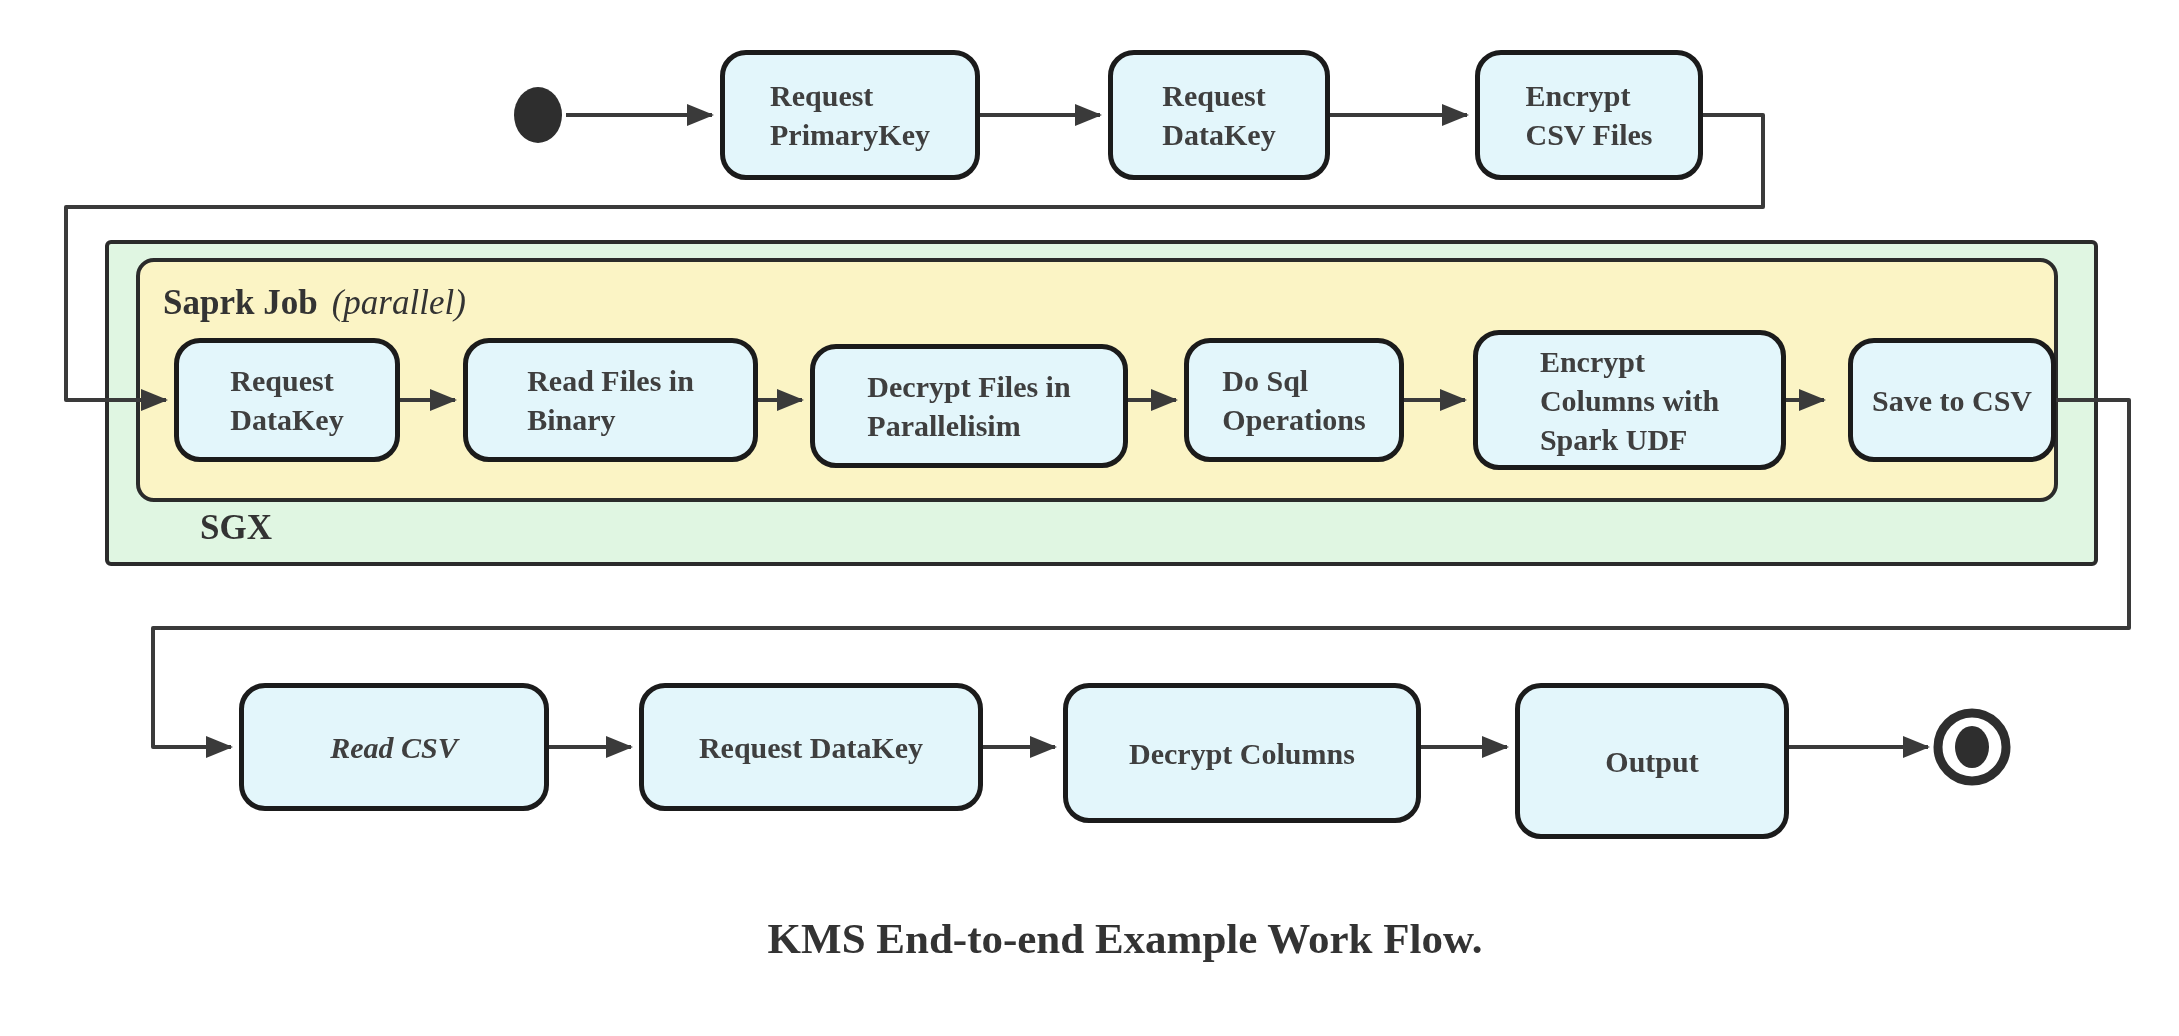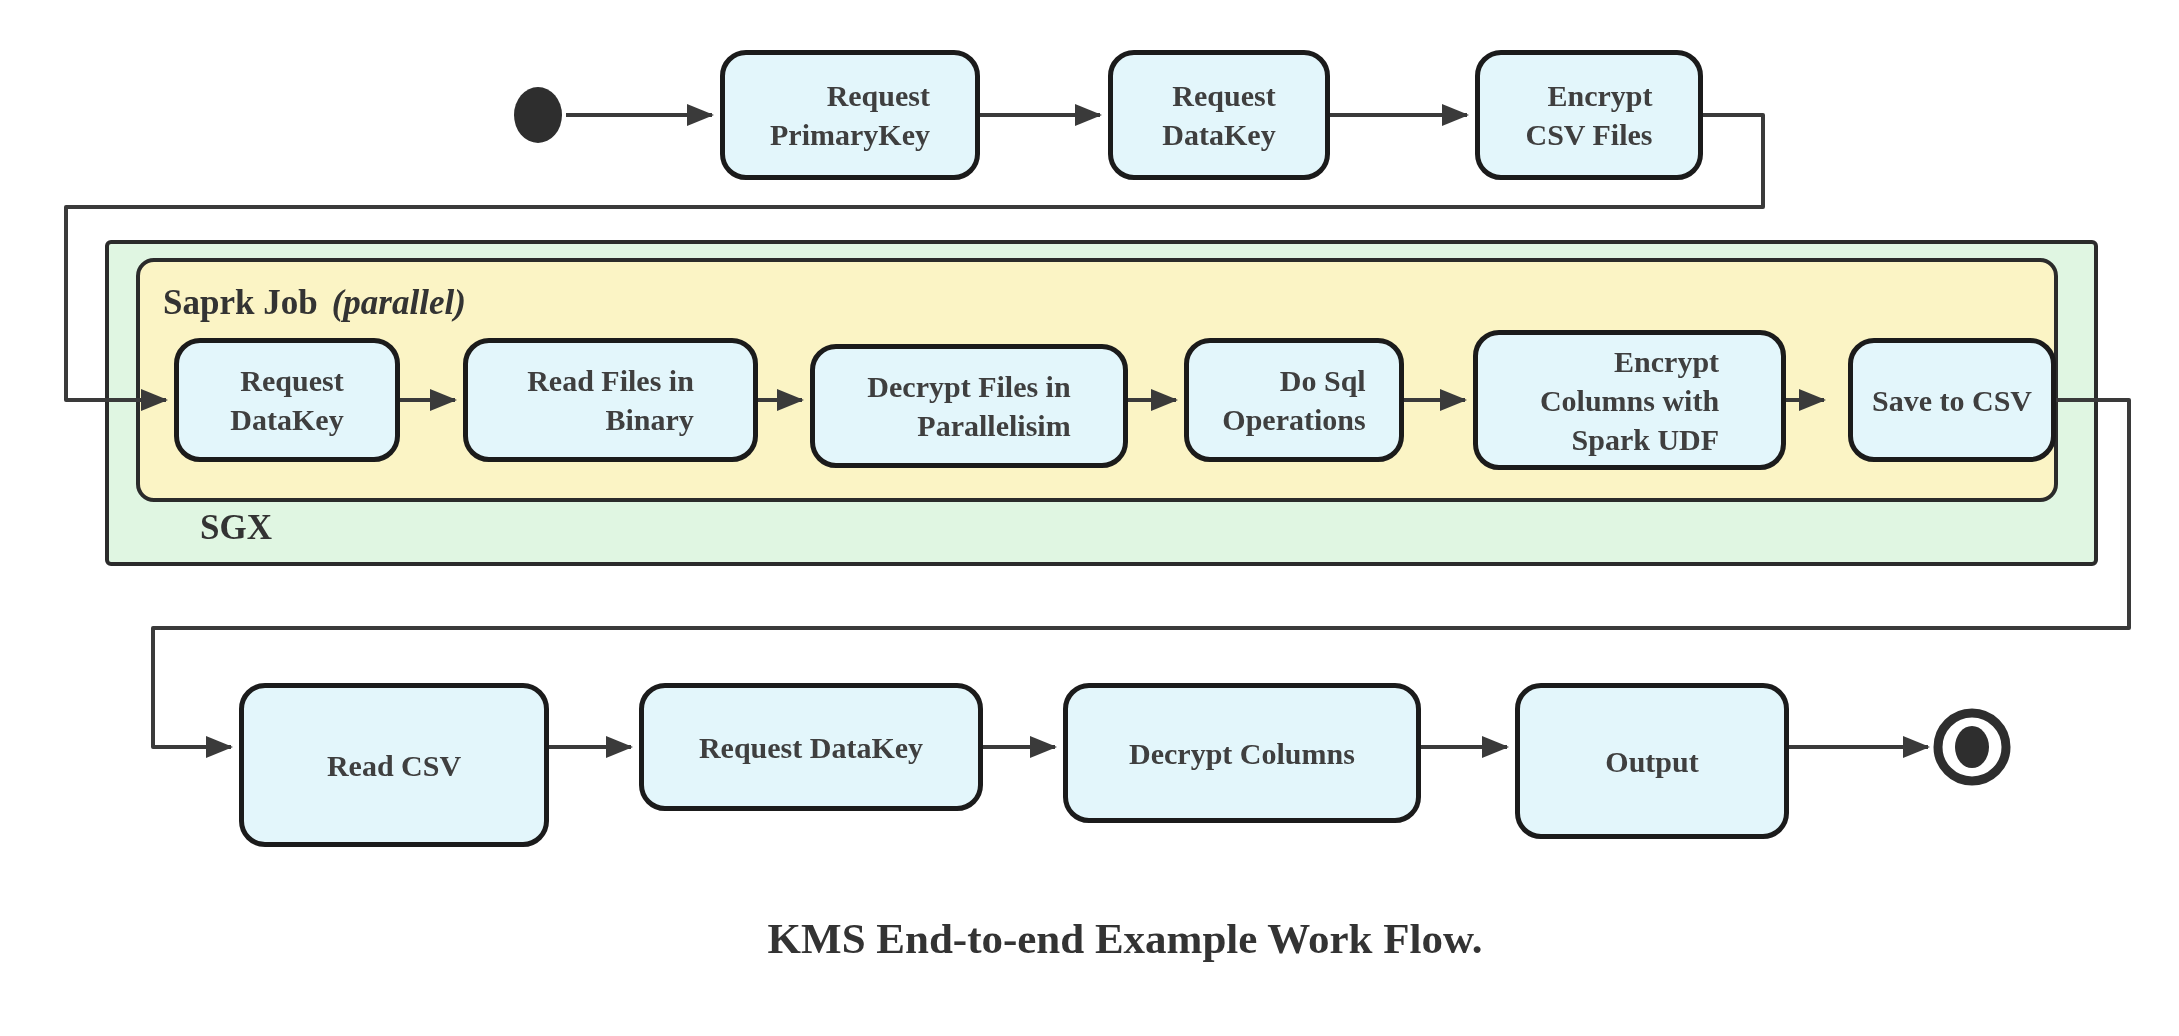--- a/index.html
+++ b/index.html
@@ -21,37 +21,37 @@
     left:136px;top:258px;width:1922px;height:244px;
     background:var(--spark-fill,#FBF4C5);
     border:4px solid #2b2b2b;border-radius:18px;
     z-index:2;
   }
   .spark-label{
     position:absolute;left:163px;top:283px;z-index:4;
     font-size:35px;color:#333;white-space:nowrap;
   }
   .spark-label .bold{font-weight:bold;}
-  .spark-label .mode{font-style:italic;font-weight:bold;margin-left:14px;margin-top:11px;}
+  .spark-label .mode{font-style:italic;font-weight:normal;margin-left:14px;margin-top:11px;}
   .sgx-label{
     position:absolute;left:160px;top:508px;z-index:4;
     font-size:35px;font-weight:bold;color:#333;margin-left:40px;
   }
   svg.wires{position:absolute;left:0;top:0;z-index:3;}
   .edge{stroke:var(--edge,#3a3a3a);stroke-width:4;fill:none;stroke-linejoin:round;}
   .start-dot{fill:#2e2e2e;}
   .end-outer{fill:#ffffff;stroke:#2e2e2e;stroke-width:9;}
   .end-inner{fill:#2e2e2e;}
   .node{
     position:absolute;z-index:4;box-sizing:border-box;
     background:var(--node-fill,#E3F6FB);
     border:5px solid var(--node-border,#1b1b1b);
     border-radius:26px;
     display:flex;align-items:center;justify-content:center;
-    text-align:right;font-weight:bold;font-size:30px;line-height:1.3;
+    text-align:left;font-weight:bold;font-size:30px;line-height:1.3;
     color:var(--text,#3f3f3f);
     white-space:pre-line;
   }
   .caption{
     position:absolute;left:1125px;top:890px;transform:translateX(-50%);
     z-index:4;font-size:43px;font-weight:bold;color:#333;white-space:nowrap;margin-top:24px;
   }
 </style>
 </head>
 <body>
@@ -107,20 +107,20 @@
 Binary</div>
   <div class="node" style="left:810px;top:344px;width:318px;height:124px;">Decrypt Files in
 Parallelisim</div>
   <div class="node" style="left:1184px;top:338px;width:220px;height:124px;">Do Sql
 Operations</div>
   <div class="node" style="left:1473px;top:330px;width:313px;height:140px;">Encrypt
 Columns with
 Spark UDF</div>
   <div class="node" style="left:1832px;top:338px;width:208px;height:124px;margin-left:16px;">Save to CSV</div>
 
-  <div class="node" style="left:239px;top:683px;width:310px;height:164px;">Read CSV</div>
+  <div class="node" style="left:239px;top:683px;width:310px;height:128px;font-style:italic;">Read CSV</div>
   <div class="node" style="left:639px;top:683px;width:344px;height:128px;">Request DataKey</div>
   <div class="node" style="left:1063px;top:683px;width:358px;height:140px;">Decrypt Columns</div>
   <div class="node" style="left:1515px;top:683px;width:274px;height:156px;">Output</div>
 
   <div class="caption">KMS End-to-end Example Work Flow.</div>
 
 </div>
 
 </body></html>

